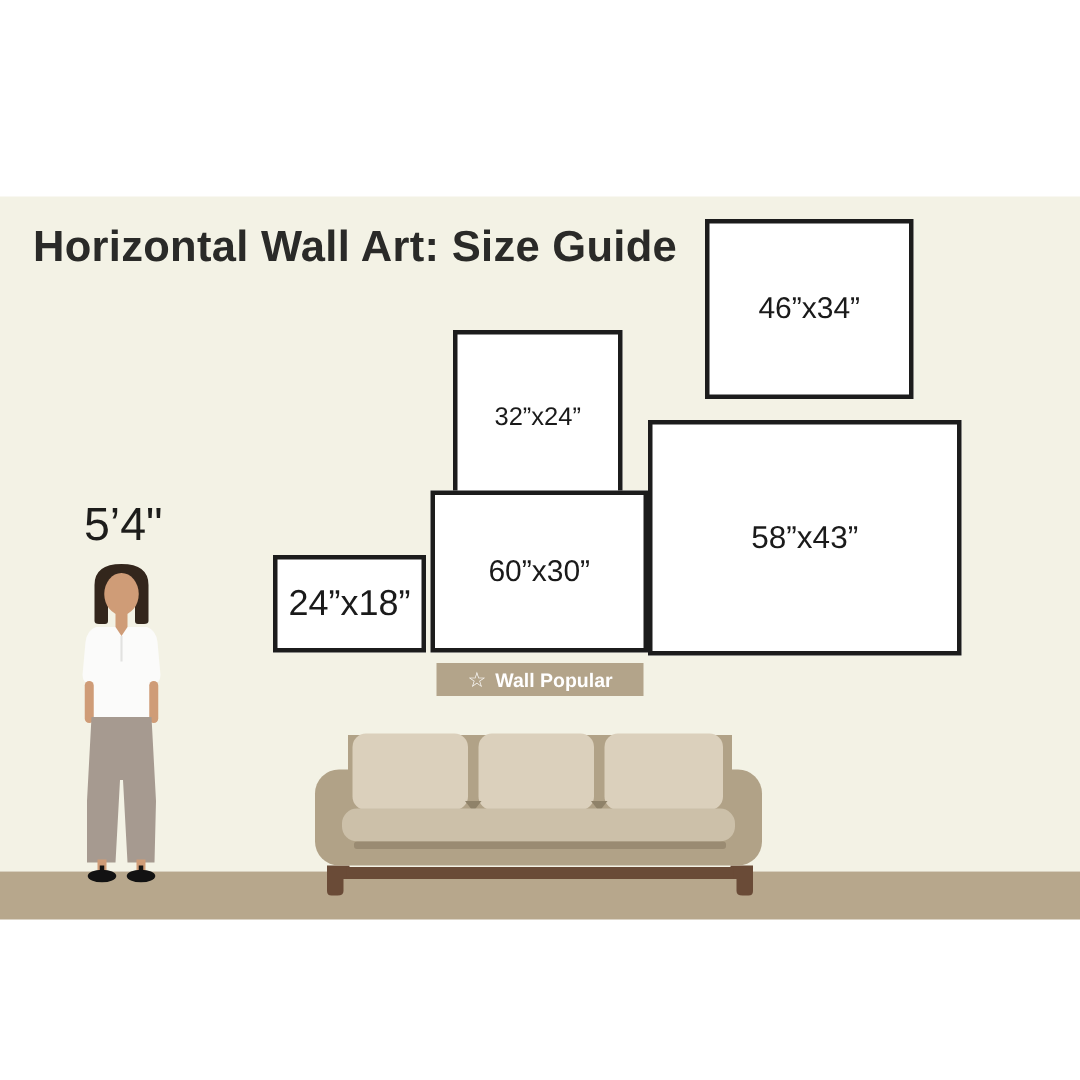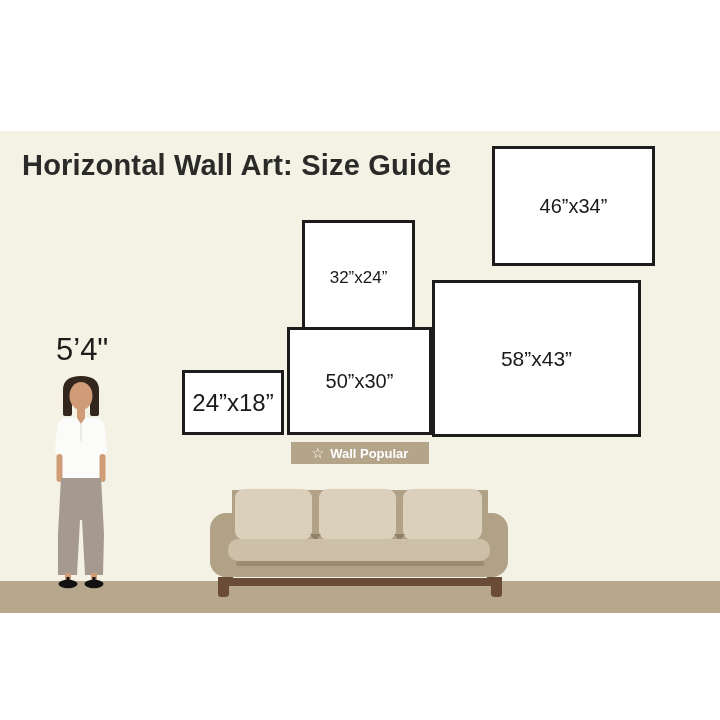--- a/index.html
+++ b/index.html
@@ -23,21 +23,21 @@
     position:absolute;left:56px;top:320px;width:90px;
     font-size:31px;font-weight:400;color:#1d1d1b;
   }
 
   
   .frame{
     position:absolute;box-sizing:border-box;background:#ffffff;border:3px solid #1c1c1c;
     display:flex;align-items:center;justify-content:center;
     color:#1a1a1a;font-size:20px;font-weight:400;
   }
-  #frame-46x34{left:492px;top:134px;width:163px;height:120px;}
+  #frame-46x34{left:470px;top:134px;width:139px;height:120px;}
   #frame-32x24{left:302px;top:208px;width:113px;height:116px;font-size:17px;}
   #frame-24x18{left:182px;top:358px;width:102px;height:65px;font-size:24px;}
   #frame-40x30{left:287px;top:315px;width:145px;height:108px;}
   #frame-58x43{left:432px;top:268px;width:209px;height:157px;font-size:21px;}
 
   
   #badge{
     position:absolute;left:291px;top:430px;width:138px;height:22px;
     background:#b3a48a;color:#ffffff;
     display:flex;align-items:center;justify-content:center;gap:6px;
@@ -91,21 +91,21 @@
   <div class="frame" id="frame-46x34">
     <span>46”x34”</span>
   </div>
   <div class="frame" id="frame-32x24">
     <span>32”x24”</span>
   </div>
   <div class="frame" id="frame-24x18">
     <span>24”x18”</span>
   </div>
   <div class="frame" id="frame-40x30">
-    <span>50”x30”</span>
+    <span>60”x30”</span>
   </div>
   <div class="frame" id="frame-58x43">
     <span>58”x43”</span>
   </div>
 
   <div id="badge">
     <span class="star">☆</span>
     <span>Wall Popular</span>
   </div>
 

